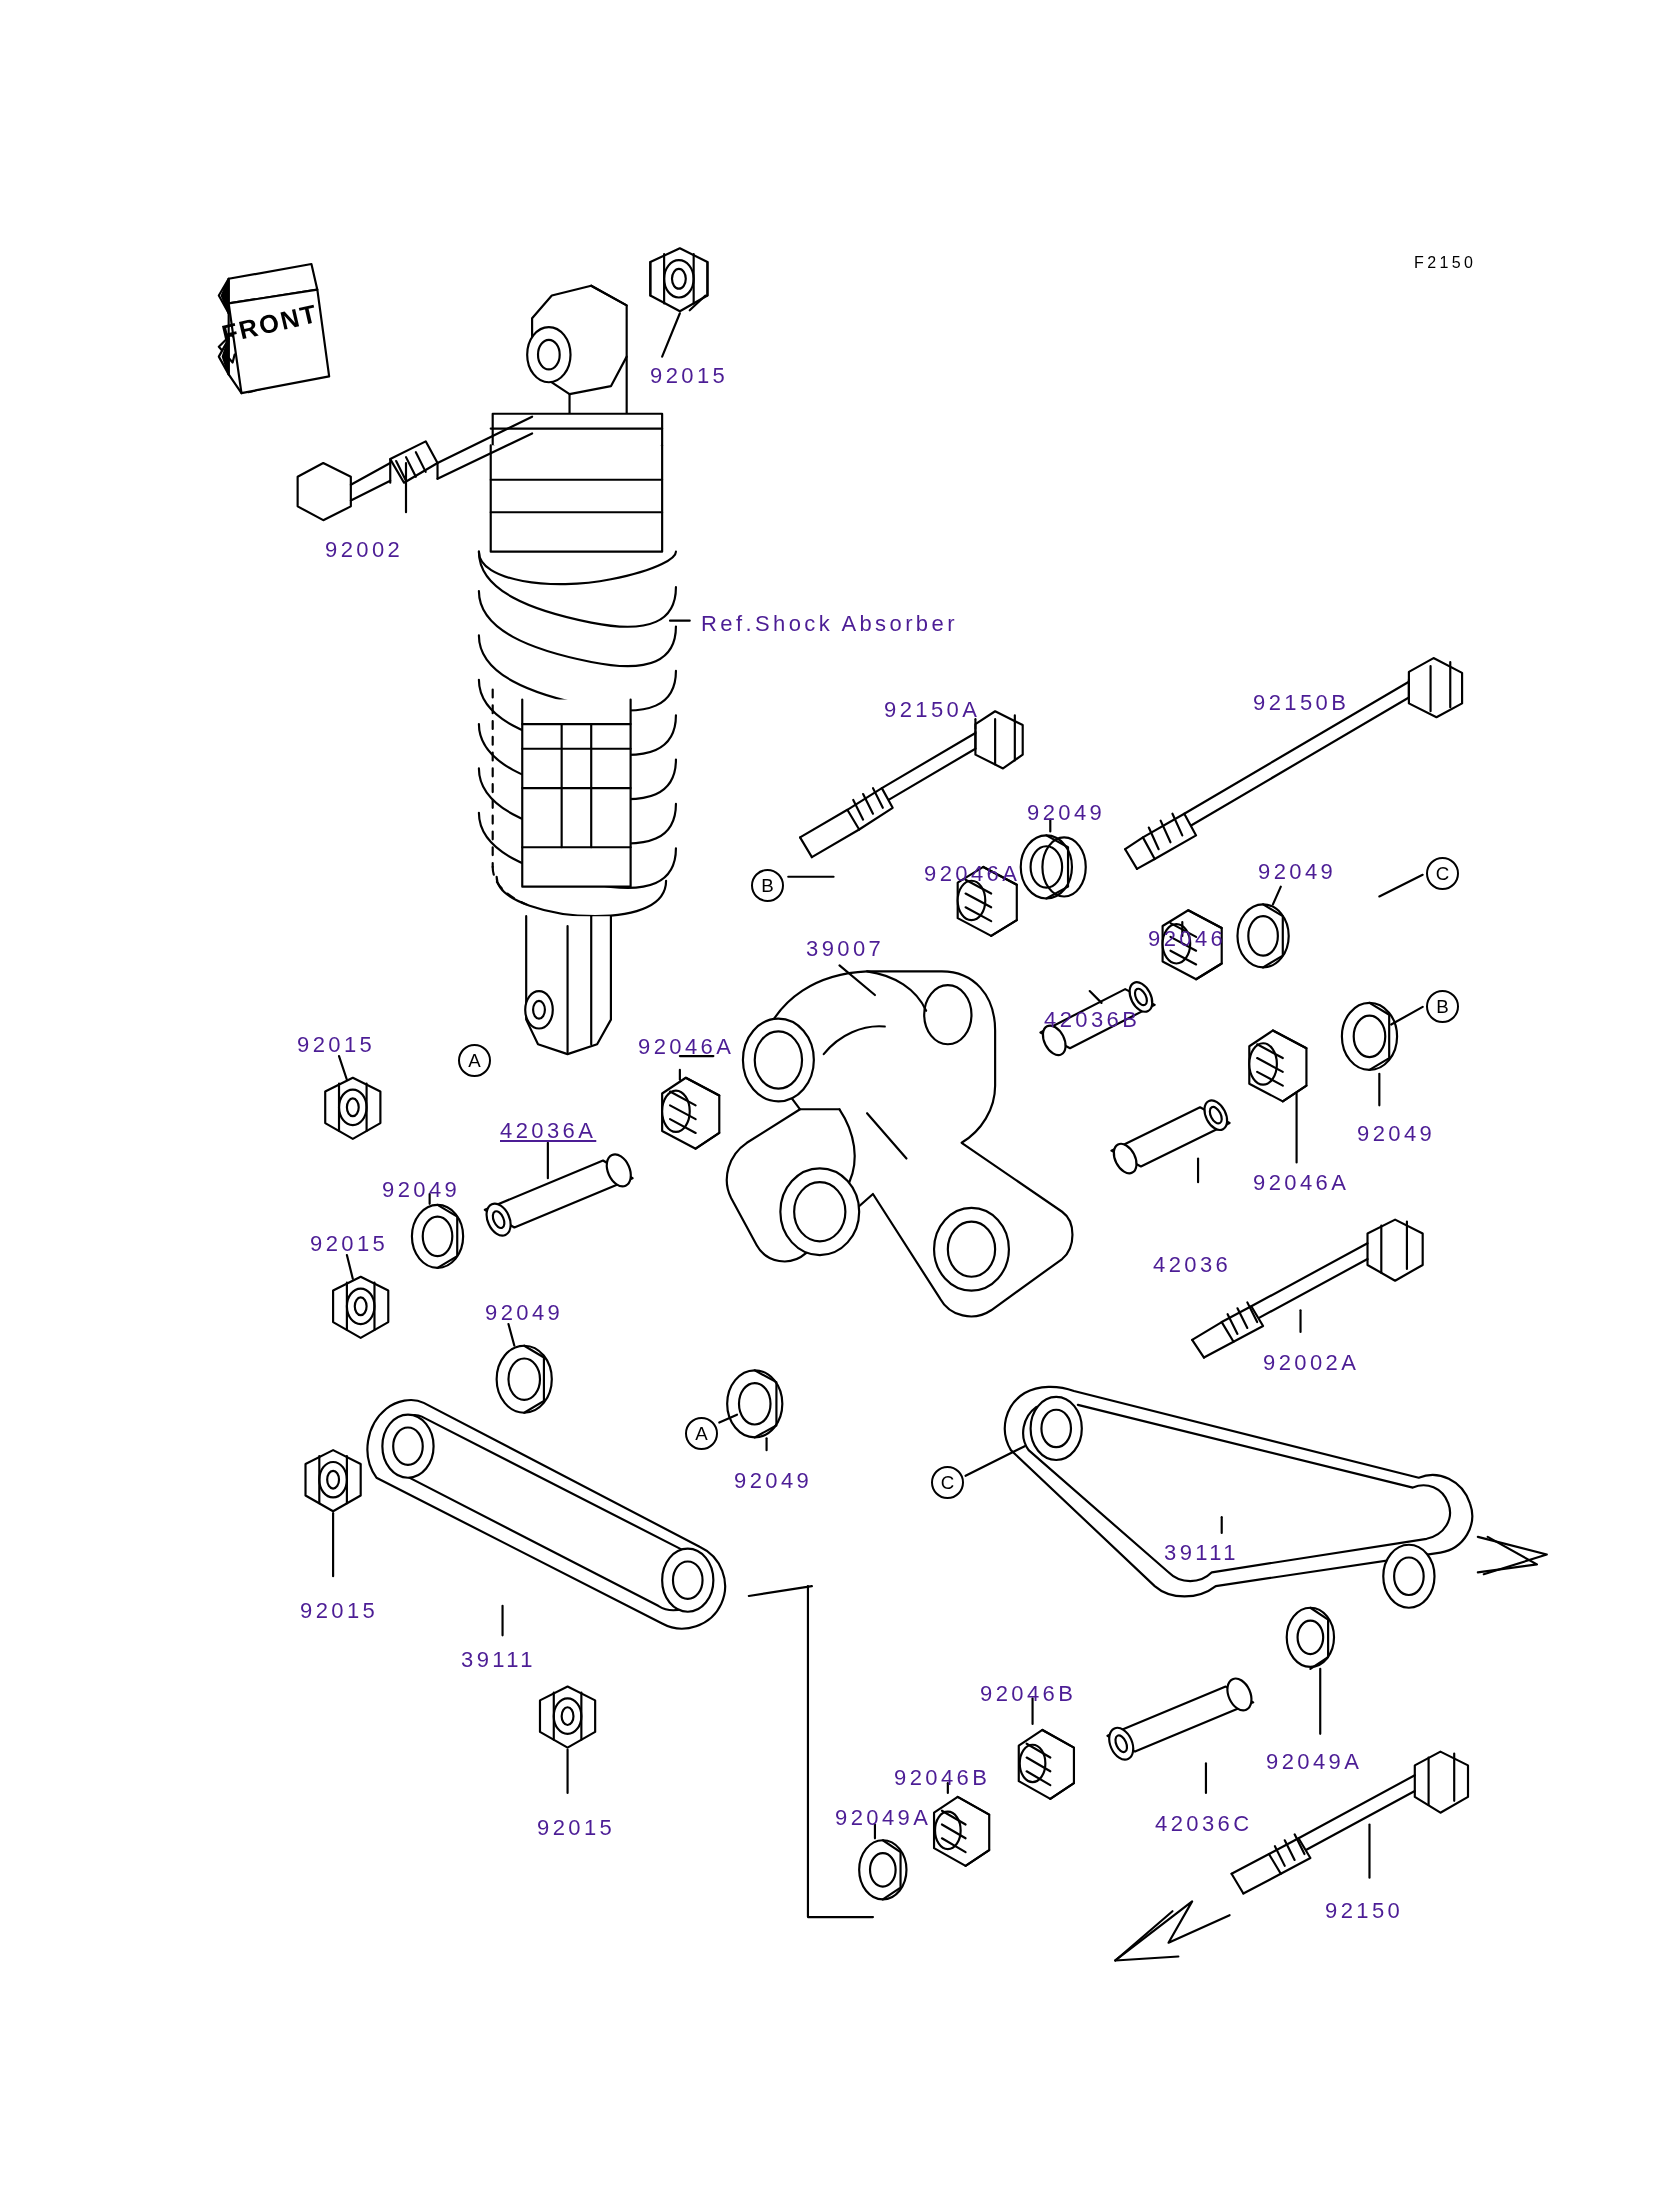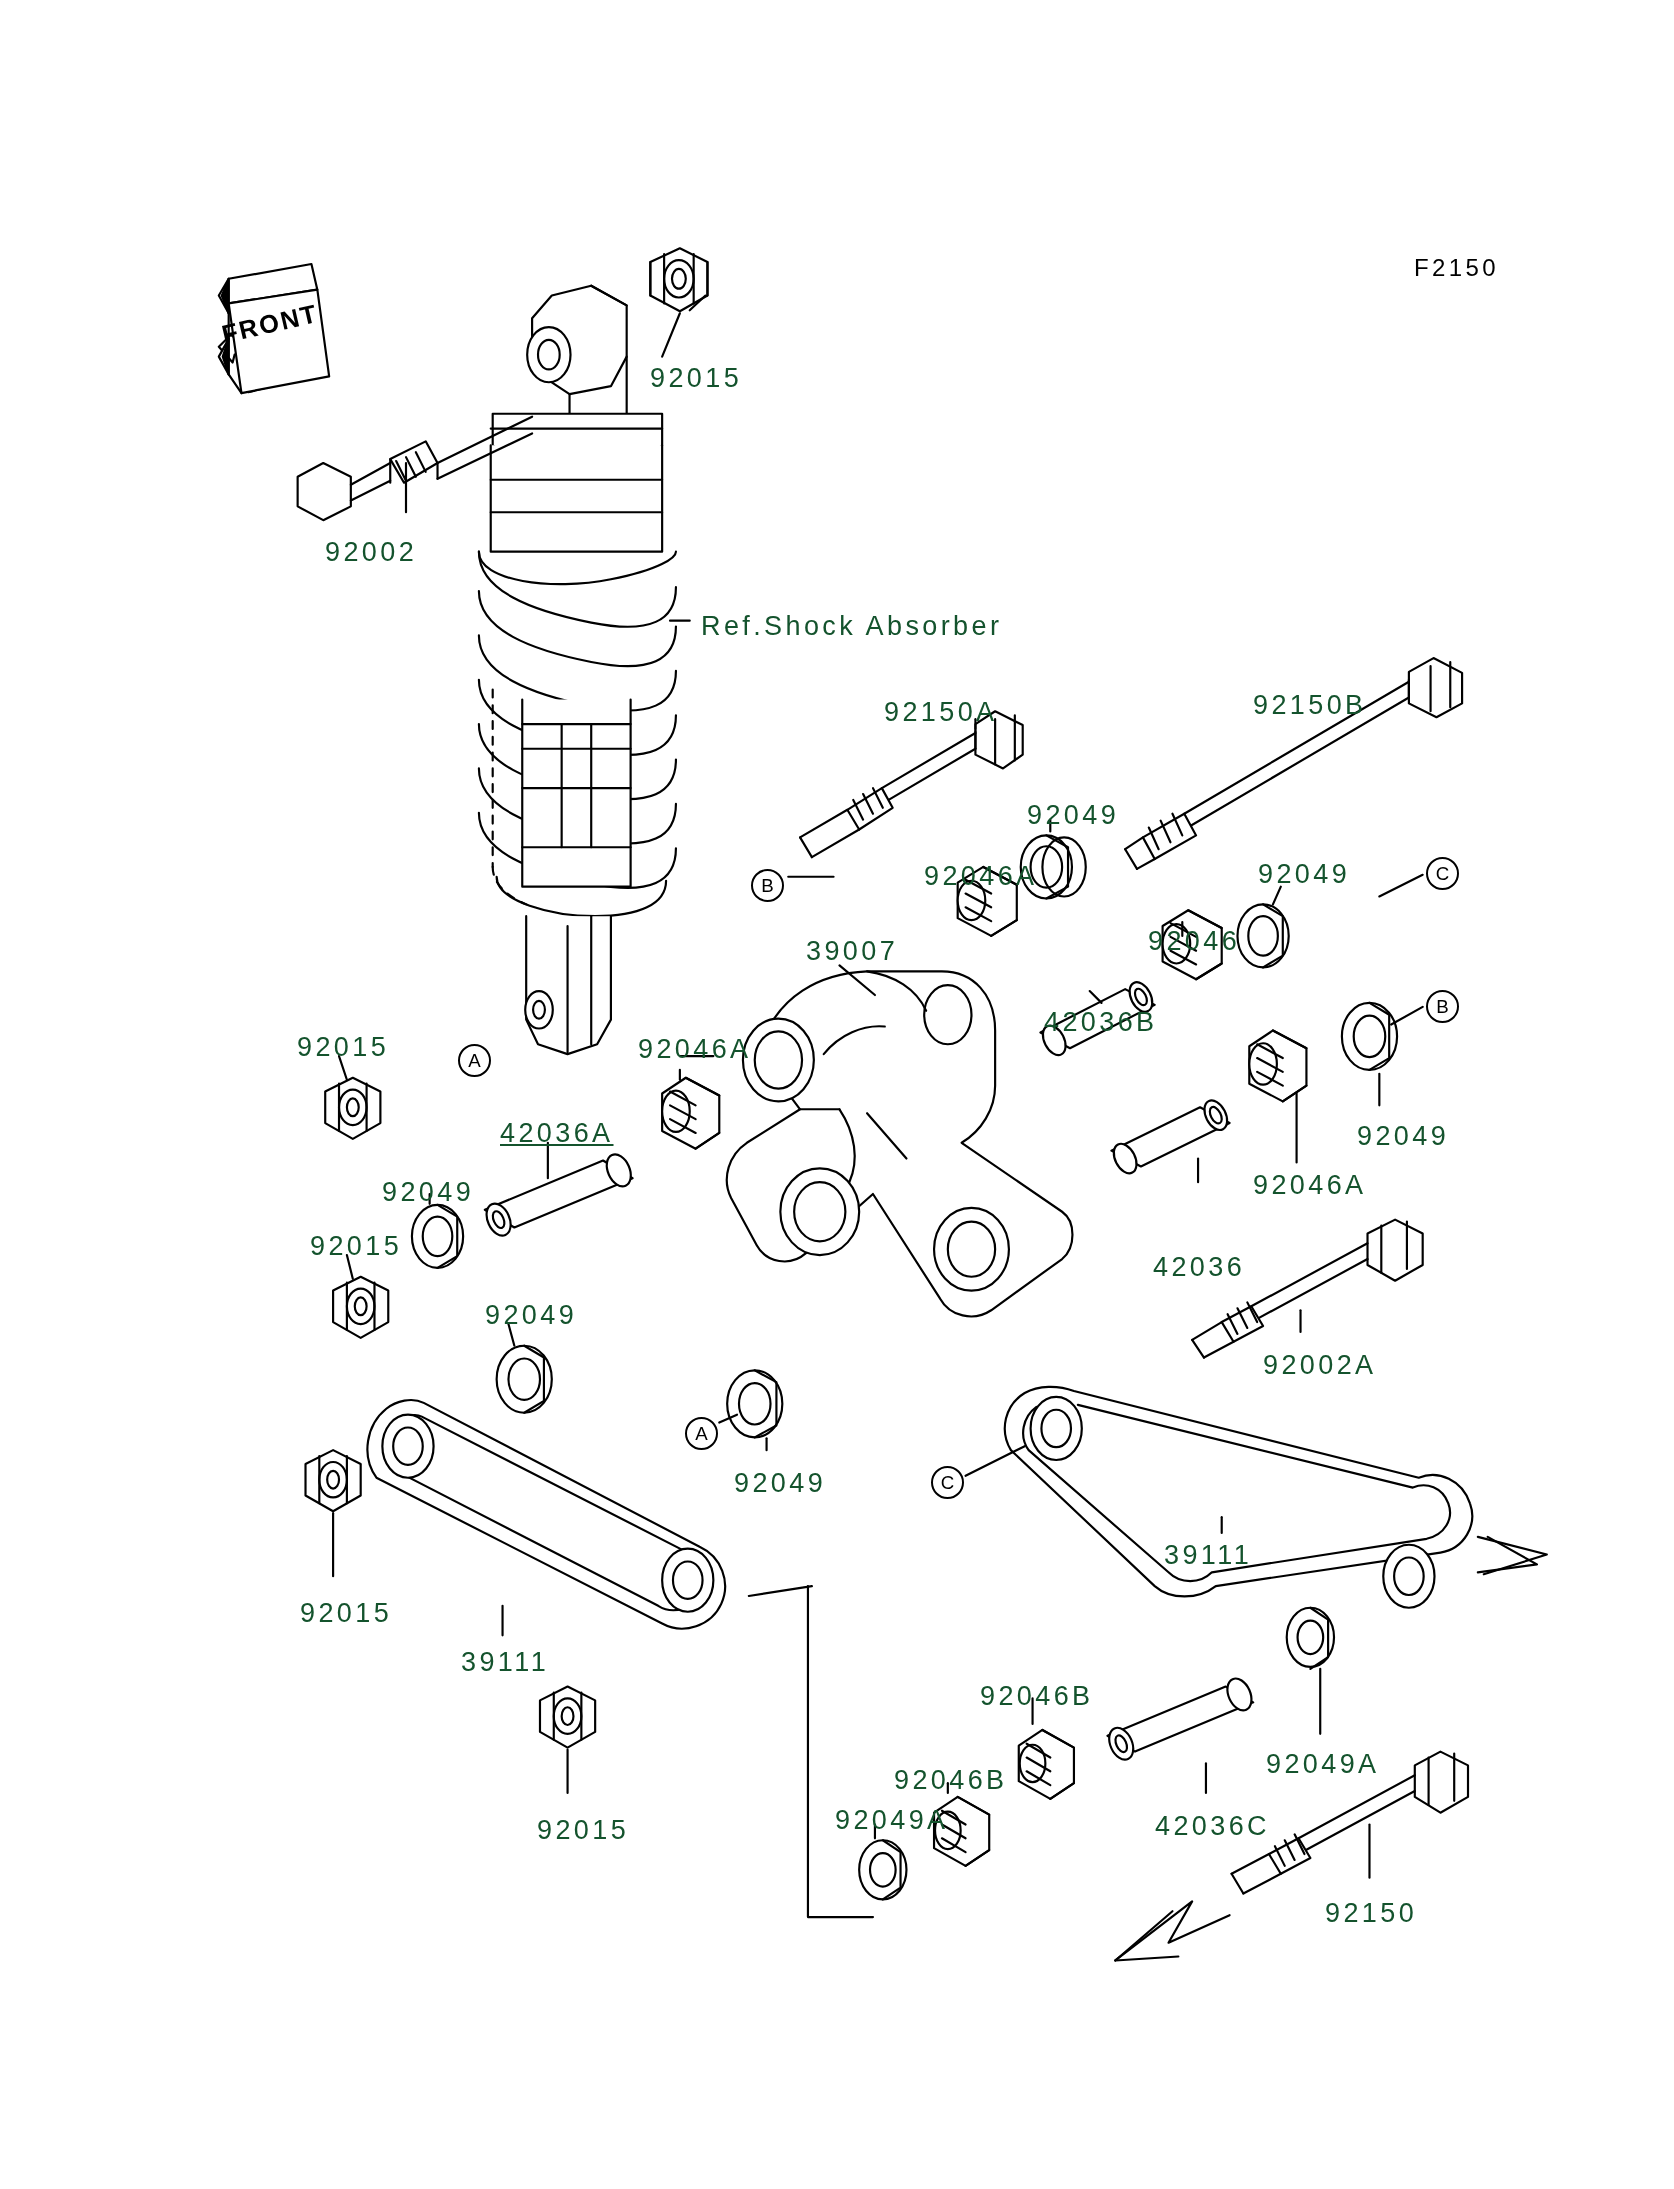--- a/index.html
+++ b/index.html
@@ -10,30 +10,30 @@
   #page {
     position: relative;
     width: 1675px;
     height: 2190px;
     background: #ffffff;
     font-family: "Liberation Sans", sans-serif;
     overflow: hidden;
   }
   .label {
     position: absolute;
-    font-size: 27px;
+    font-size: 22px;
     letter-spacing: 3.4px;
-    color: #14532d;
+    color: #4c1d95;
     white-space: nowrap;
     font-family: "Liberation Sans", sans-serif;
     text-align: center;
   }
   .corner-code {
     position: absolute;
-    font-size: 24px;
+    font-size: 16px;
     letter-spacing: 3.4px;
     color: #000000;
     white-space: nowrap;
   }
   .callout {
     position: absolute;
     width: 33px;
     height: 33px;
     border: 2px solid #000;
     border-radius: 50%;

